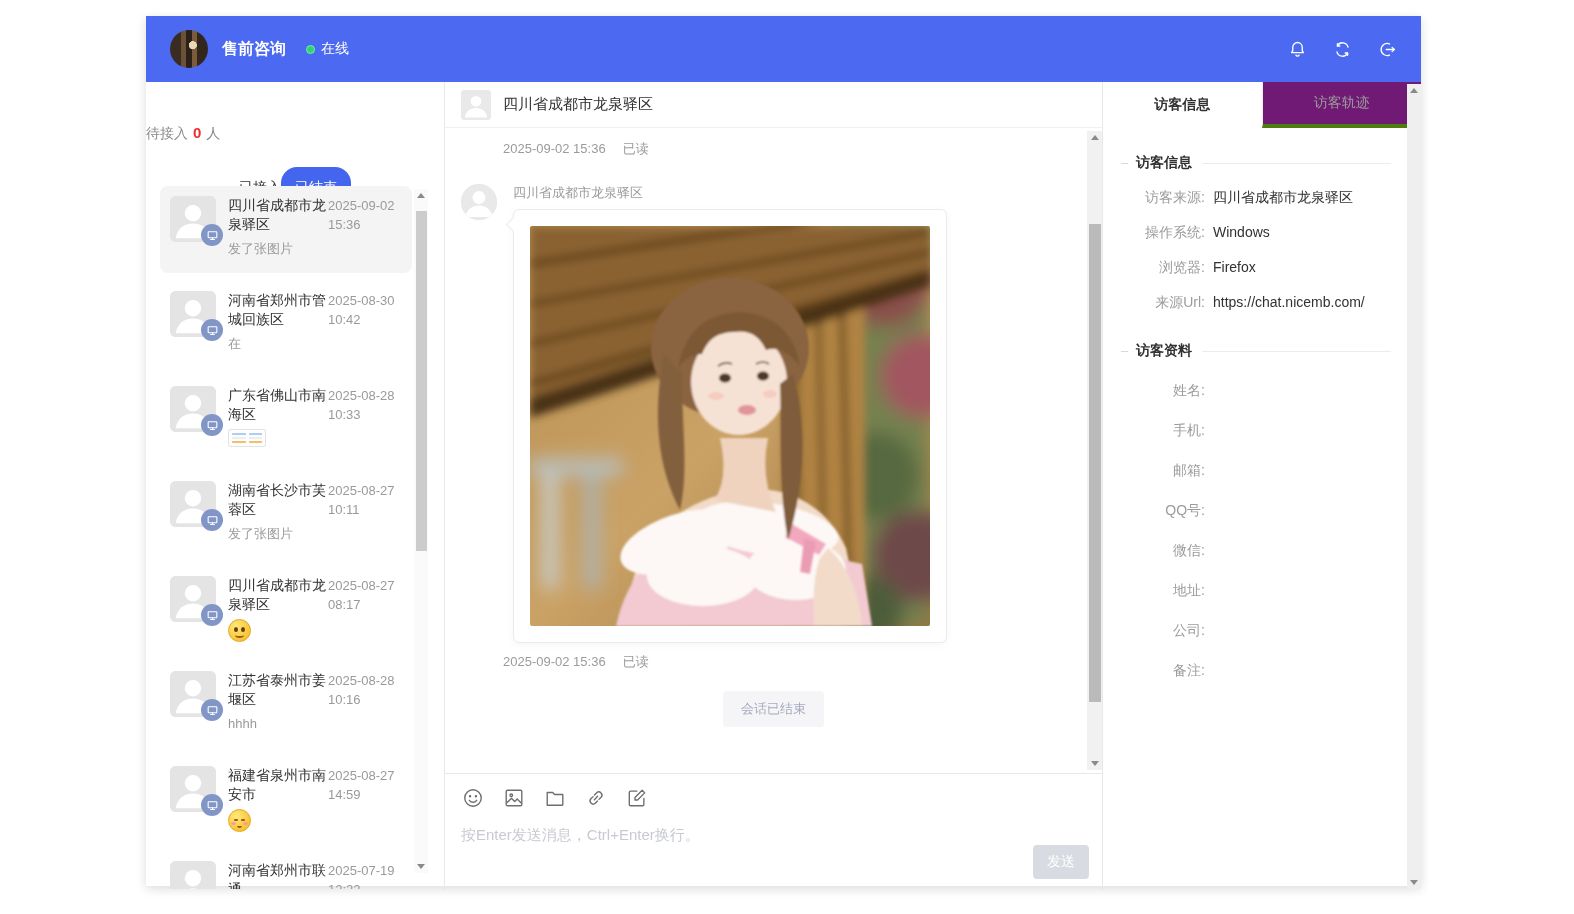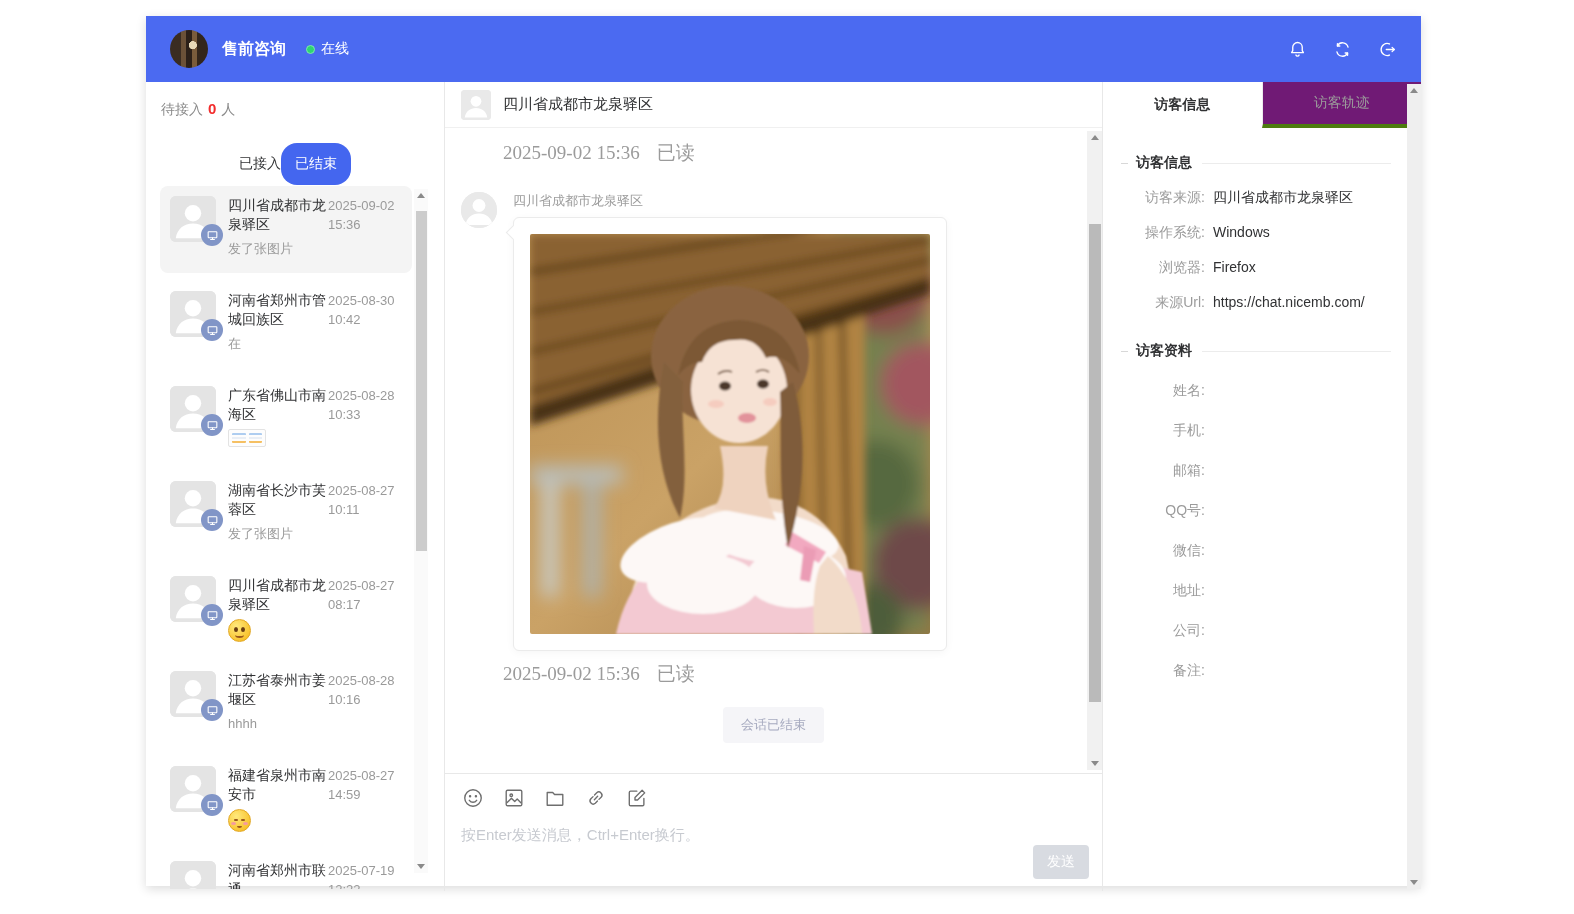--- a/index.html
+++ b/index.html
@@ -17,21 +17,21 @@
   .tb-status { display:flex; align-items:center; margin-left:20px; }
   .dot-online { width:9px; height:9px; border-radius:50%; background:#2ed573; border:1.5px solid #7ee9ae; margin-right:6px; }
   .tb-status span { color:#fff; font-size:14px; }
   .tb-icons { margin-left:auto; display:flex; gap:26px; }
   .tb-icons svg { width:19px; height:19px; stroke:#fff; fill:none; stroke-width:1.7; stroke-linecap:round; stroke-linejoin:round; cursor:pointer; }
 
   .main { display:flex; height:809px; }
 
   
   .sidebar { width:299px; border-right:1px solid #e8e8e8; position:relative; }
-  .waiting { padding:18px 15px 0; font-size:14px; color:#8a8a8a; }
+  .waiting { padding:18px 0 0; font-size:14px; color:#8a8a8a;margin-top:24px; }
   .waiting b { color:#f22c2c; margin:0 5px; font-size:15px; }
   .tabs { margin-top:24px; display:flex; align-items:center; justify-content:center; }
   .tab-plain { font-size:14px; color:#303133; cursor:pointer; }
   .tab-pill { font-size:14px; color:#fff; background:#4466ef; padding:12px 14px; border-radius:16px; cursor:pointer; }
   .session-wrap { position:absolute; top:104px; left:14px; right:32px; bottom:2px; overflow:hidden; }
   .session-item { display:flex; padding:10px; border-radius:8px; margin-bottom:8px; cursor:pointer; }
   .session-item.selected { background:#f4f4f4; }
   .s-avatar { width:46px; height:46px; border-radius:6px; background:#e4e4e4; position:relative; flex:none; overflow:visible; }
   .s-avatar .person { position:absolute; inset:0; border-radius:6px; overflow:hidden; }
   .person svg { width:100%; height:100%; }
@@ -64,21 +64,21 @@
   .sb .thumbbar { position:absolute; left:1.5px; right:1.5px; background:#c2c2c2; cursor:grab; }
   .sb-list { top:107px; right:16px; width:14px; height:684px; background:#fafafa; }
   .sb-list .thumbbar { top:22px; height:340px; background:#cccccc; }
 
   
   .chat { flex:1; min-width:0; display:flex; flex-direction:column; border-right:1px solid #e8e8e8; }
   .chat-header { height:46px; border-bottom:1px solid #f0f0f0; display:flex; align-items:center; padding:0 16px; flex:none; }
   .ch-avatar { width:30px; height:30px; border-radius:4px; background:#e9e9e9; overflow:hidden; flex:none; }
   .ch-title { font-size:15px; color:#303133; margin-left:12px; }
   .chat-messages { flex:1; position:relative; overflow:hidden; }
-  .meta { font-size:19px; color:#9b9b9b;font-family:Liberation Serif, serif; }
+  .meta { font-size:13px; color:#9b9b9b; }
   .meta .read { margin-left:17px; }
   .meta-top { margin:12px 0 0 58px; }
   .message { margin:26px 0 0 16px; display:flex; align-items:flex-start; }
   .m-avatar { width:36px; height:36px; border-radius:50%; background:#e9e9e9; overflow:hidden; flex:none; }
   .m-body { margin-left:16px; }
   .m-sender { font-size:13px; color:#9b9b9b; }
   .bubble { margin-top:7px; position:relative; background:#fff; border:1px solid #ebebeb; border-radius:6px;
     padding:16px; width:434px; box-shadow:0 2px 8px rgba(0,0,0,.04); }
   .bubble::before { content:''; position:absolute; left:-6px; top:9px; width:10px; height:10px; background:#fff;
     border-left:1px solid #ebebeb; border-bottom:1px solid #ebebeb; transform:rotate(45deg); }

